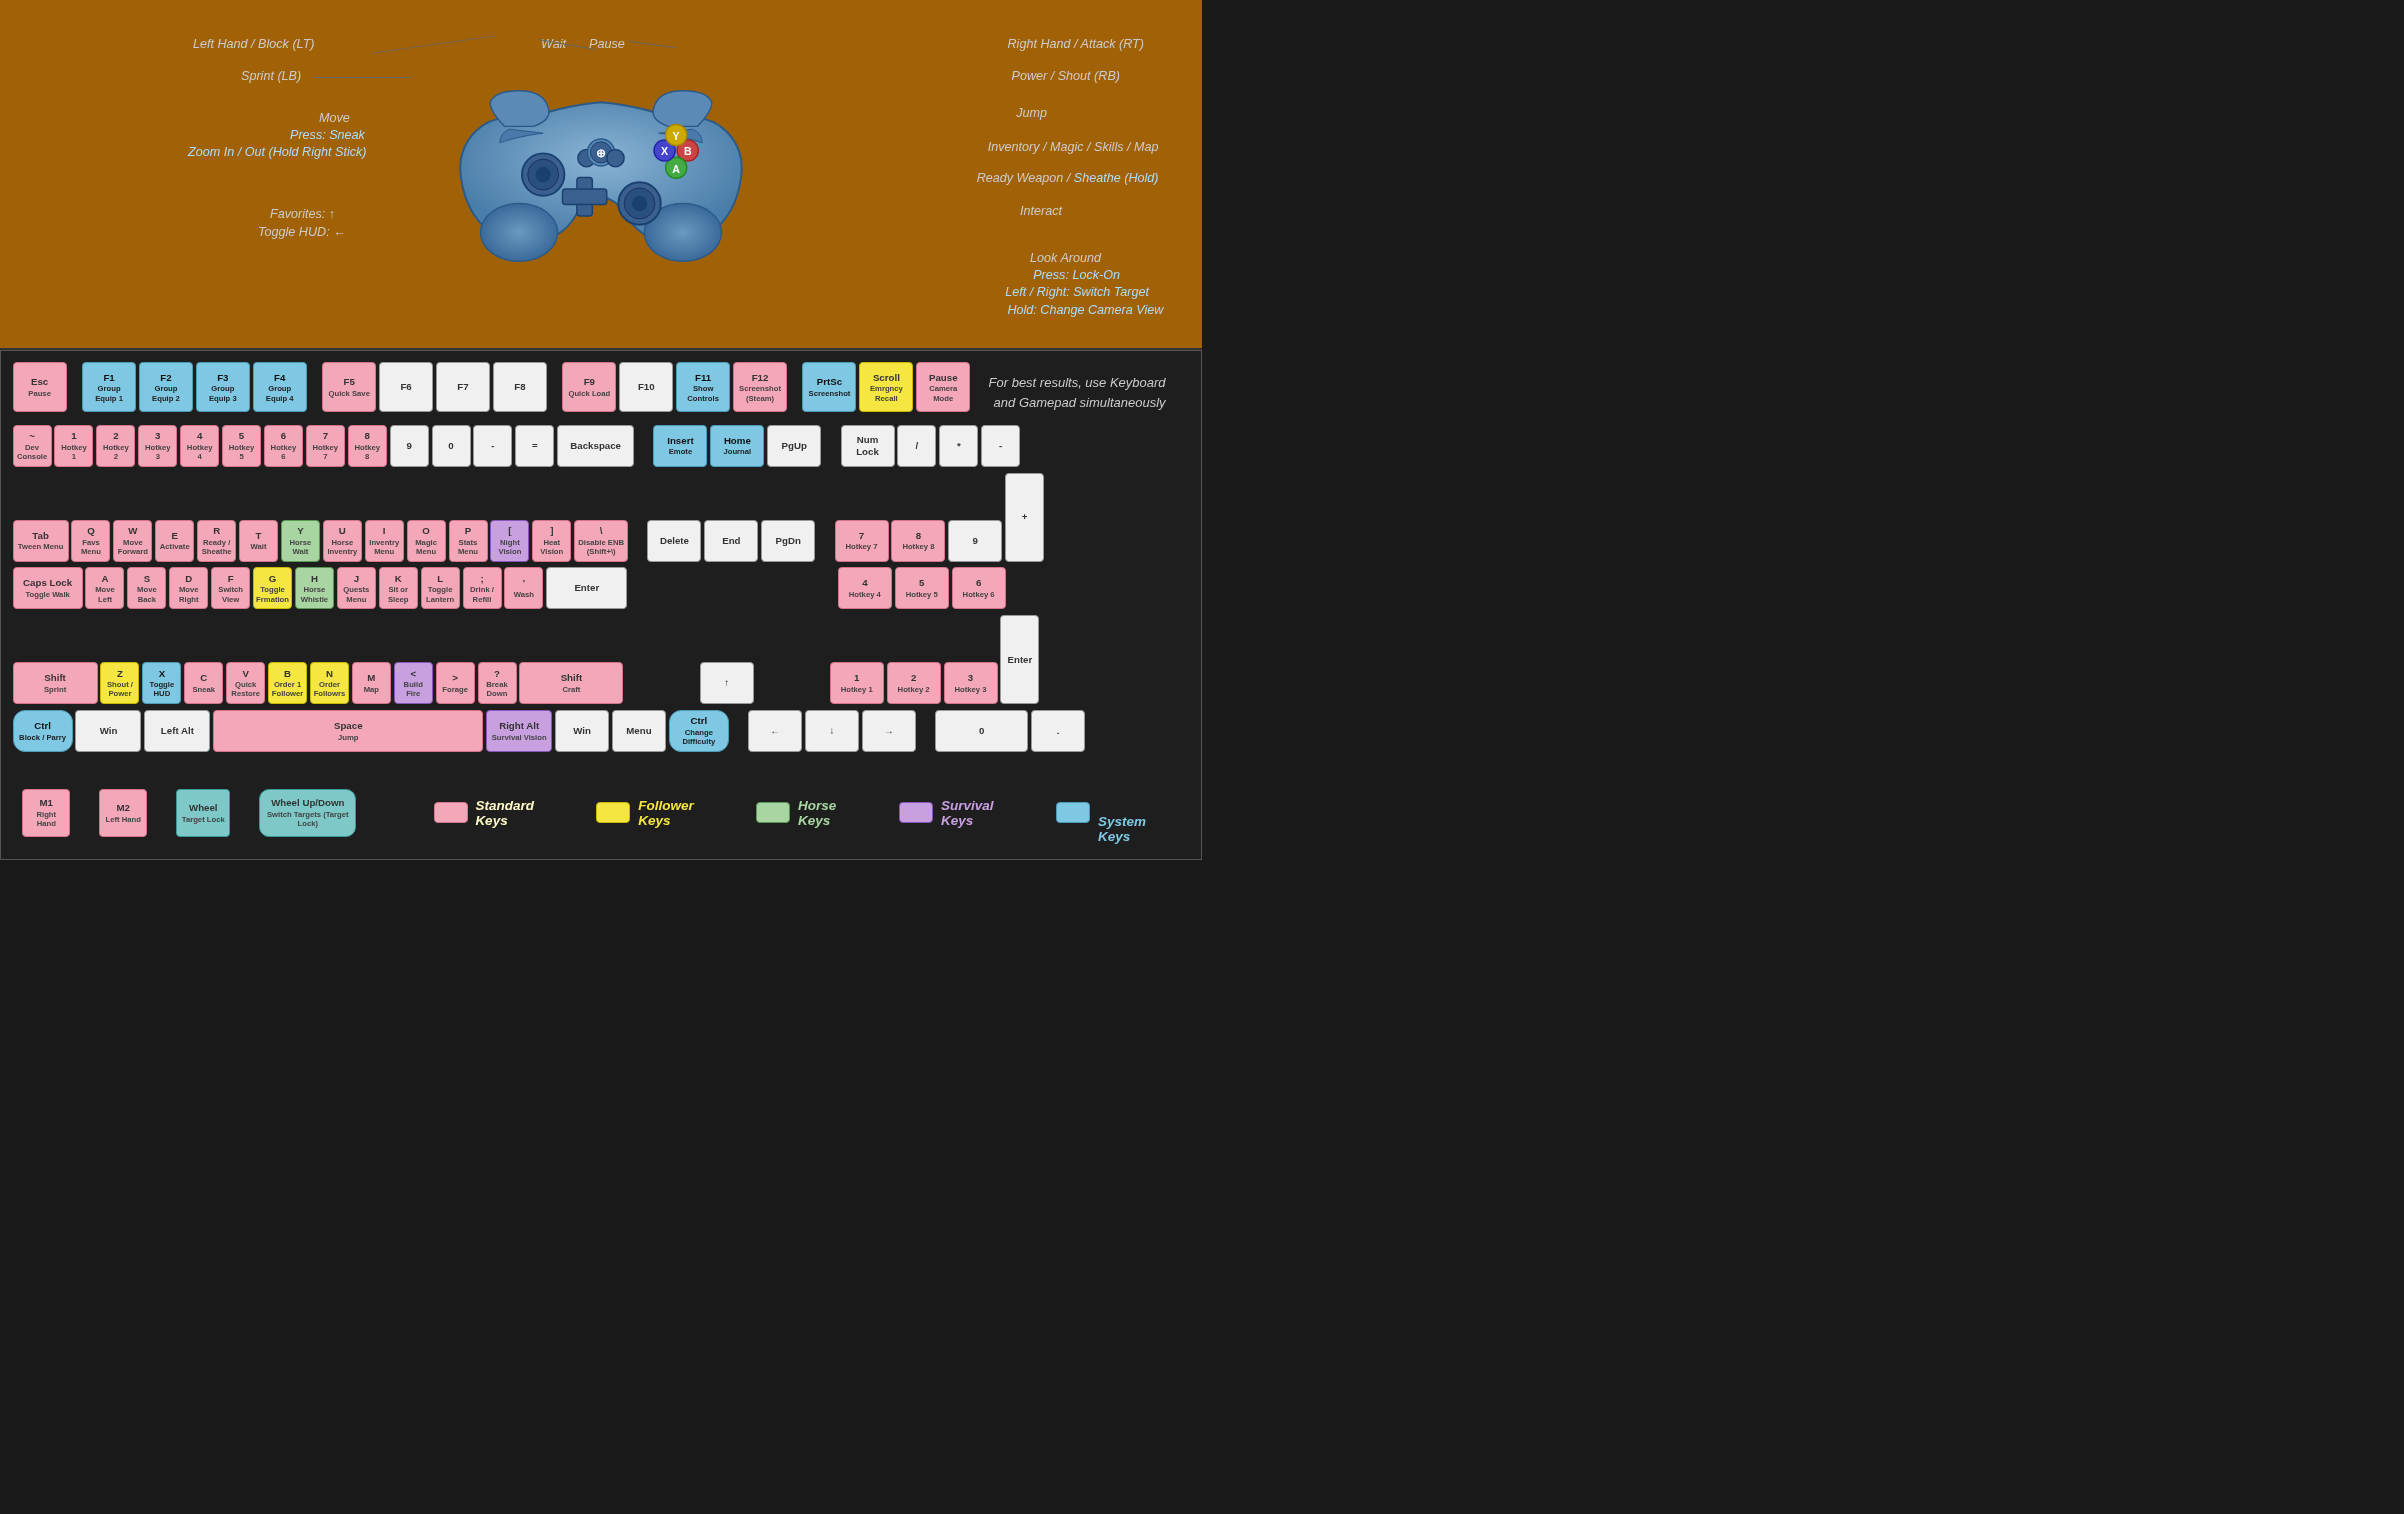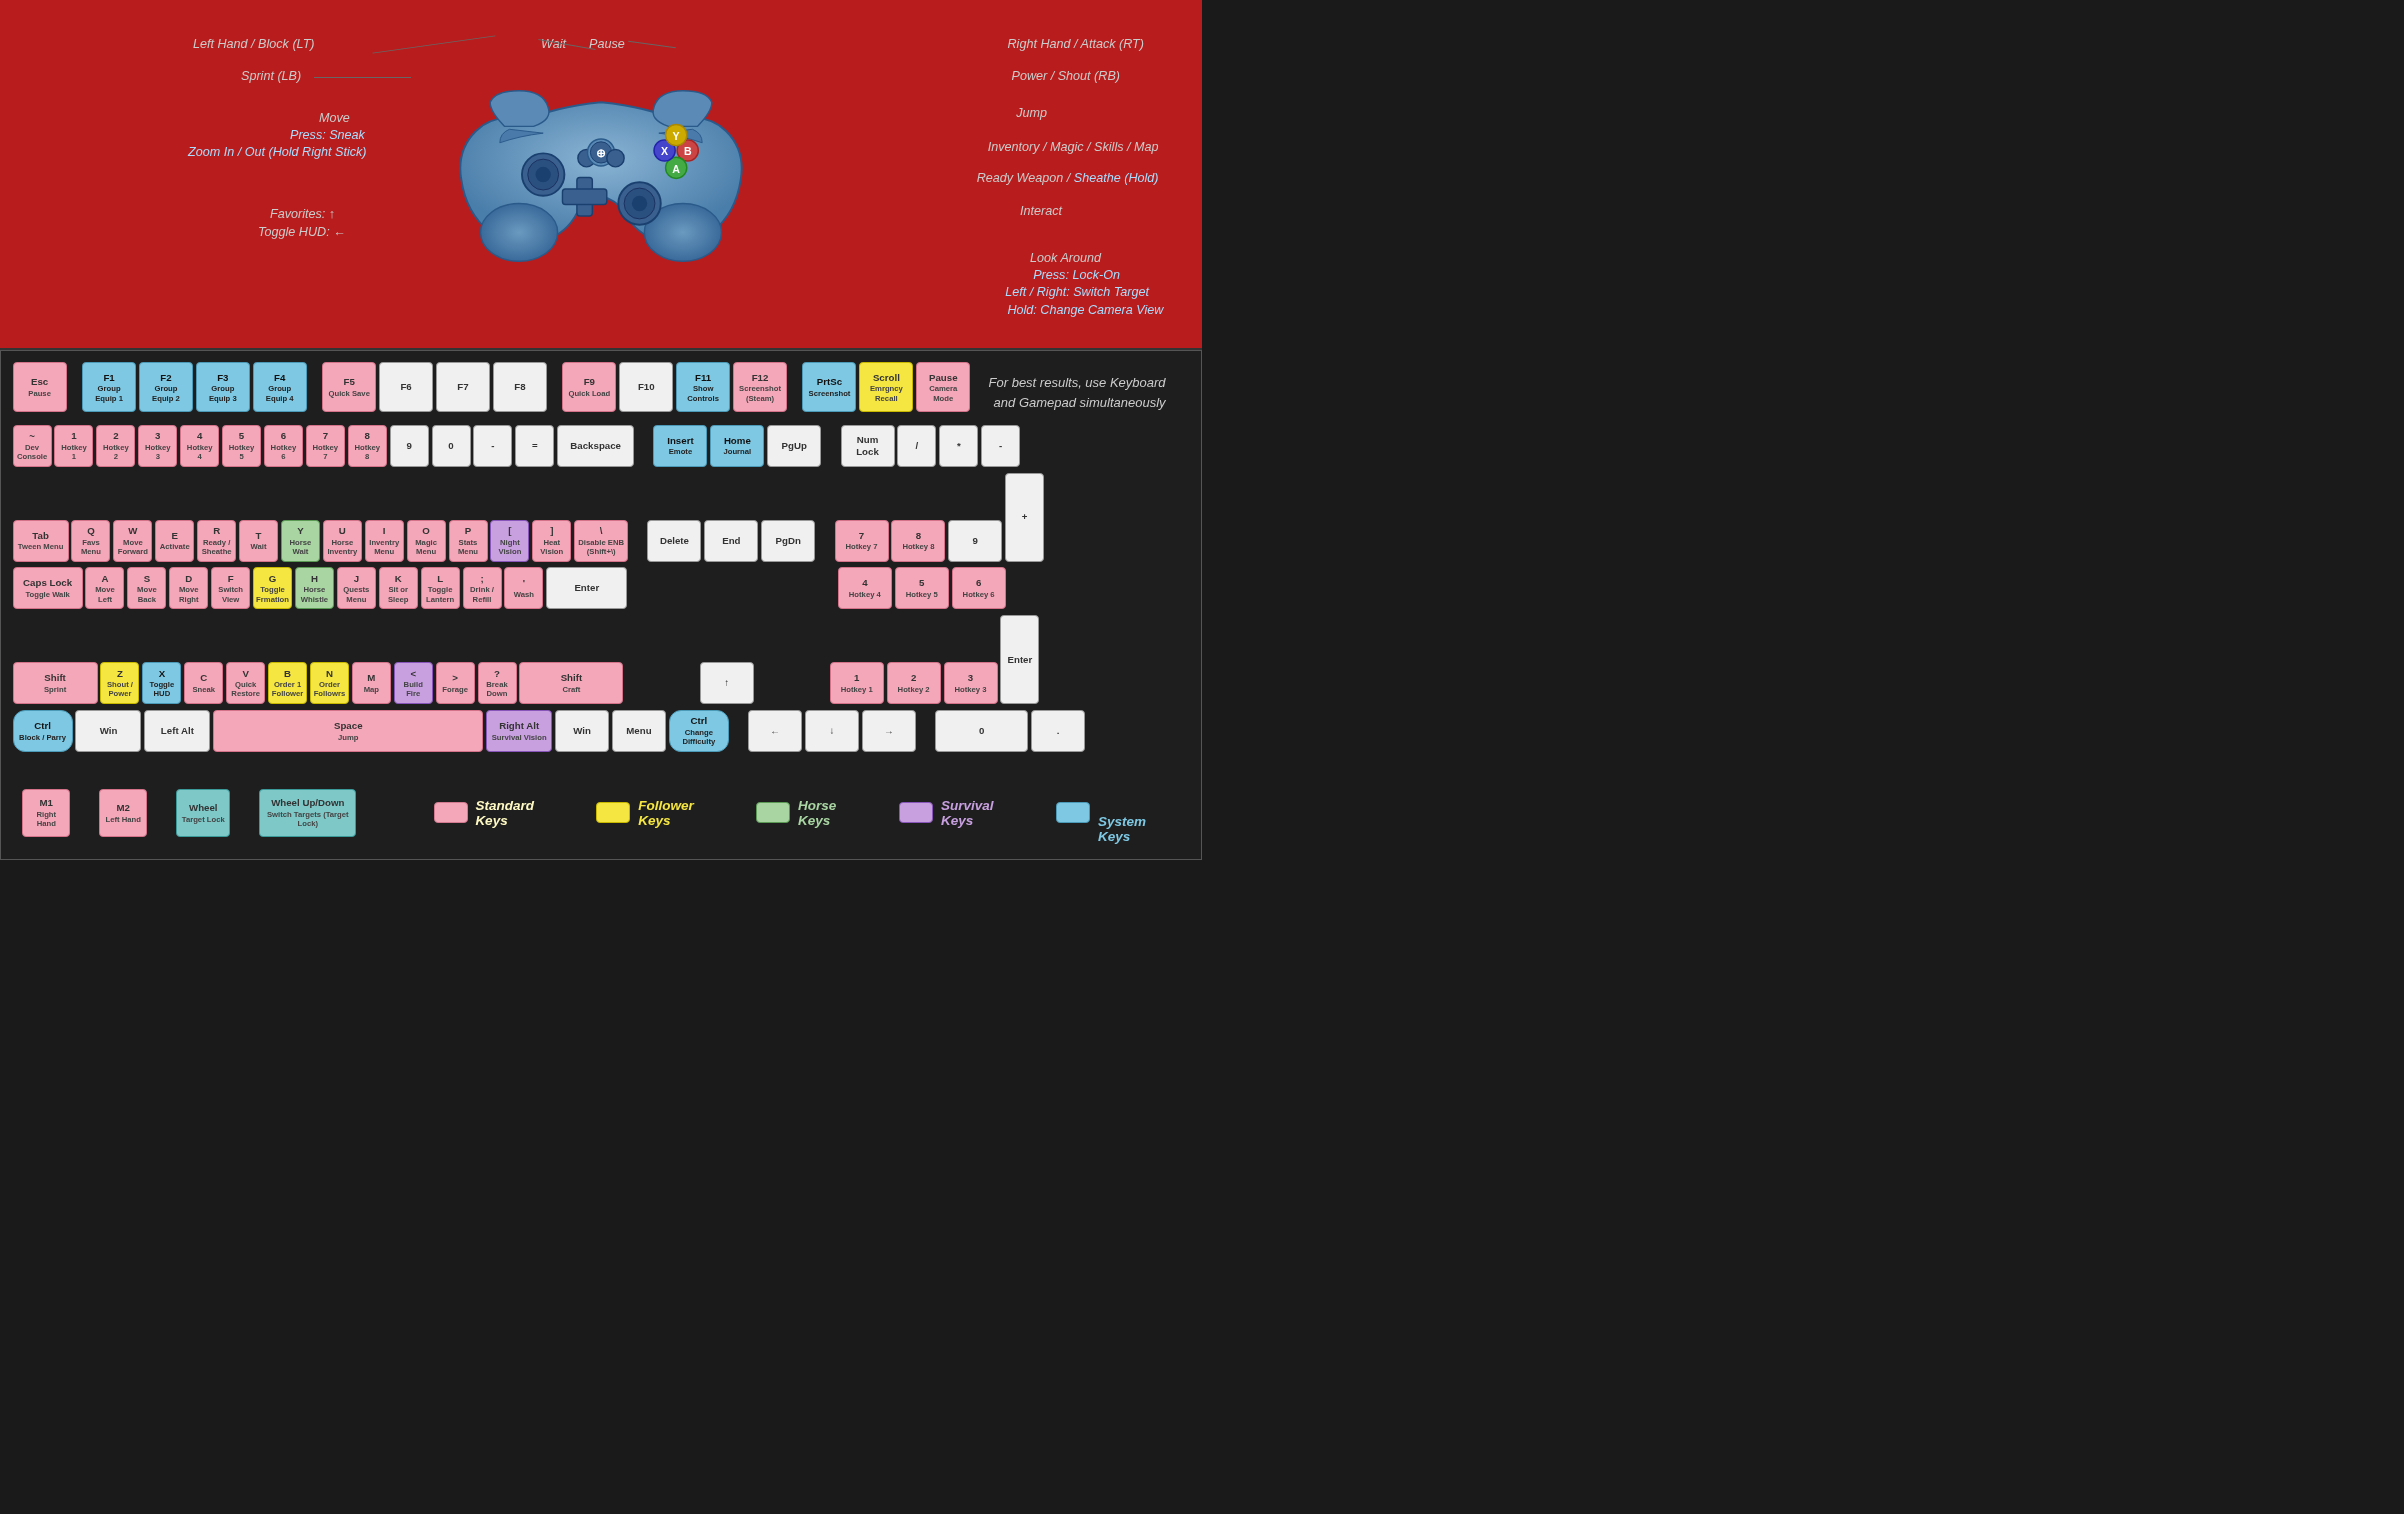--- a/index.html
+++ b/index.html
@@ -5,21 +5,21 @@
     * { box-sizing: border-box; margin: 0; padding: 0; }
     body {
       background: #1a1a1a;
       font-family: Arial, sans-serif;
       width: 1202px;
       overflow-x: hidden;
     }
 
     
     .controller-section {
-      background: #b91c1c;
+      background: #a16207;
       padding: 19.3px 29px 19.3px 29px;
       position: relative;
       min-height: 328px;
       display: flex;
       justify-content: center;
       border-bottom: 2.9px solid #333;
     }
 
     .controller-wrapper {
       position: relative;
@@ -770,21 +770,21 @@
         <div class="key-sub">Right Hand</div>
       </div>
       <div class="key k-pink" style="min-height:48px;width:48px;flex-direction:column;">
         <div class="key-main">M2</div>
         <div class="key-sub">Left Hand</div>
       </div>
       <div class="key k-teal" style="min-height:48px;width:54px;flex-direction:column;">
         <div class="key-main">Wheel</div>
         <div class="key-sub">Target Lock</div>
       </div>
-      <div class="key k-teal" style="min-height:48px;width:97px;flex-direction:column;">
+      <div class="key k-teal" style="min-height:48px;width:97px;flex-direction:column;border-radius:10px;">
         <div class="key-main">Wheel Up/Down</div>
         <div class="key-sub">Switch Targets (Target Lock)</div>
       </div>
 
       <div style="margin-left:19.3px;"></div>
 
       <div class="legend-item">
         <div class="legend-swatch" style="background:#f4a7b9;border-color:#d47a90;"></div>
         <div class="legend-label" style="color:#fef9c3;">Standard Keys</div>
       </div>

